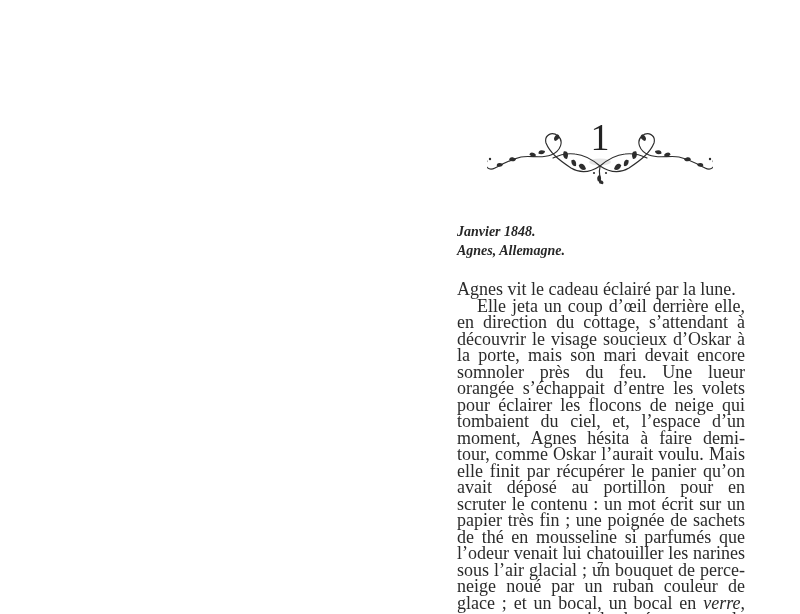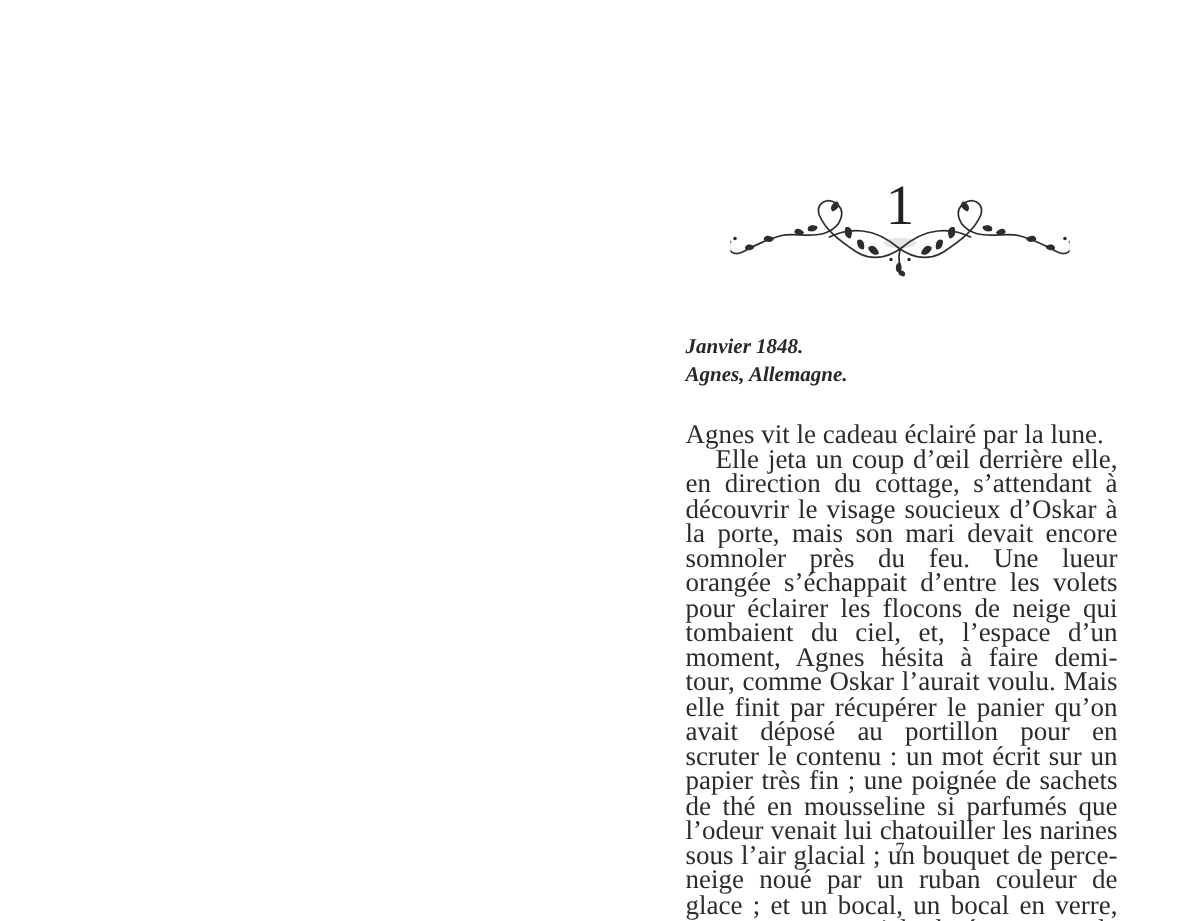--- a/index.html
+++ b/index.html
@@ -77,20 +77,21 @@
     color: #2b2b2b;
   }
   .bodytext p {
     margin: 0;
     padding: 0;
   }
   .bodytext p.indent {
     text-indent: 20px;
   }
   .italic-word {
+    font-style: italic;
   }
   .folio {
     position: absolute;
     top: 559px;
     left: 0;
     right: 0;
     text-align: center;
     font-size: 12.5px;
     color: #333333;
   }

